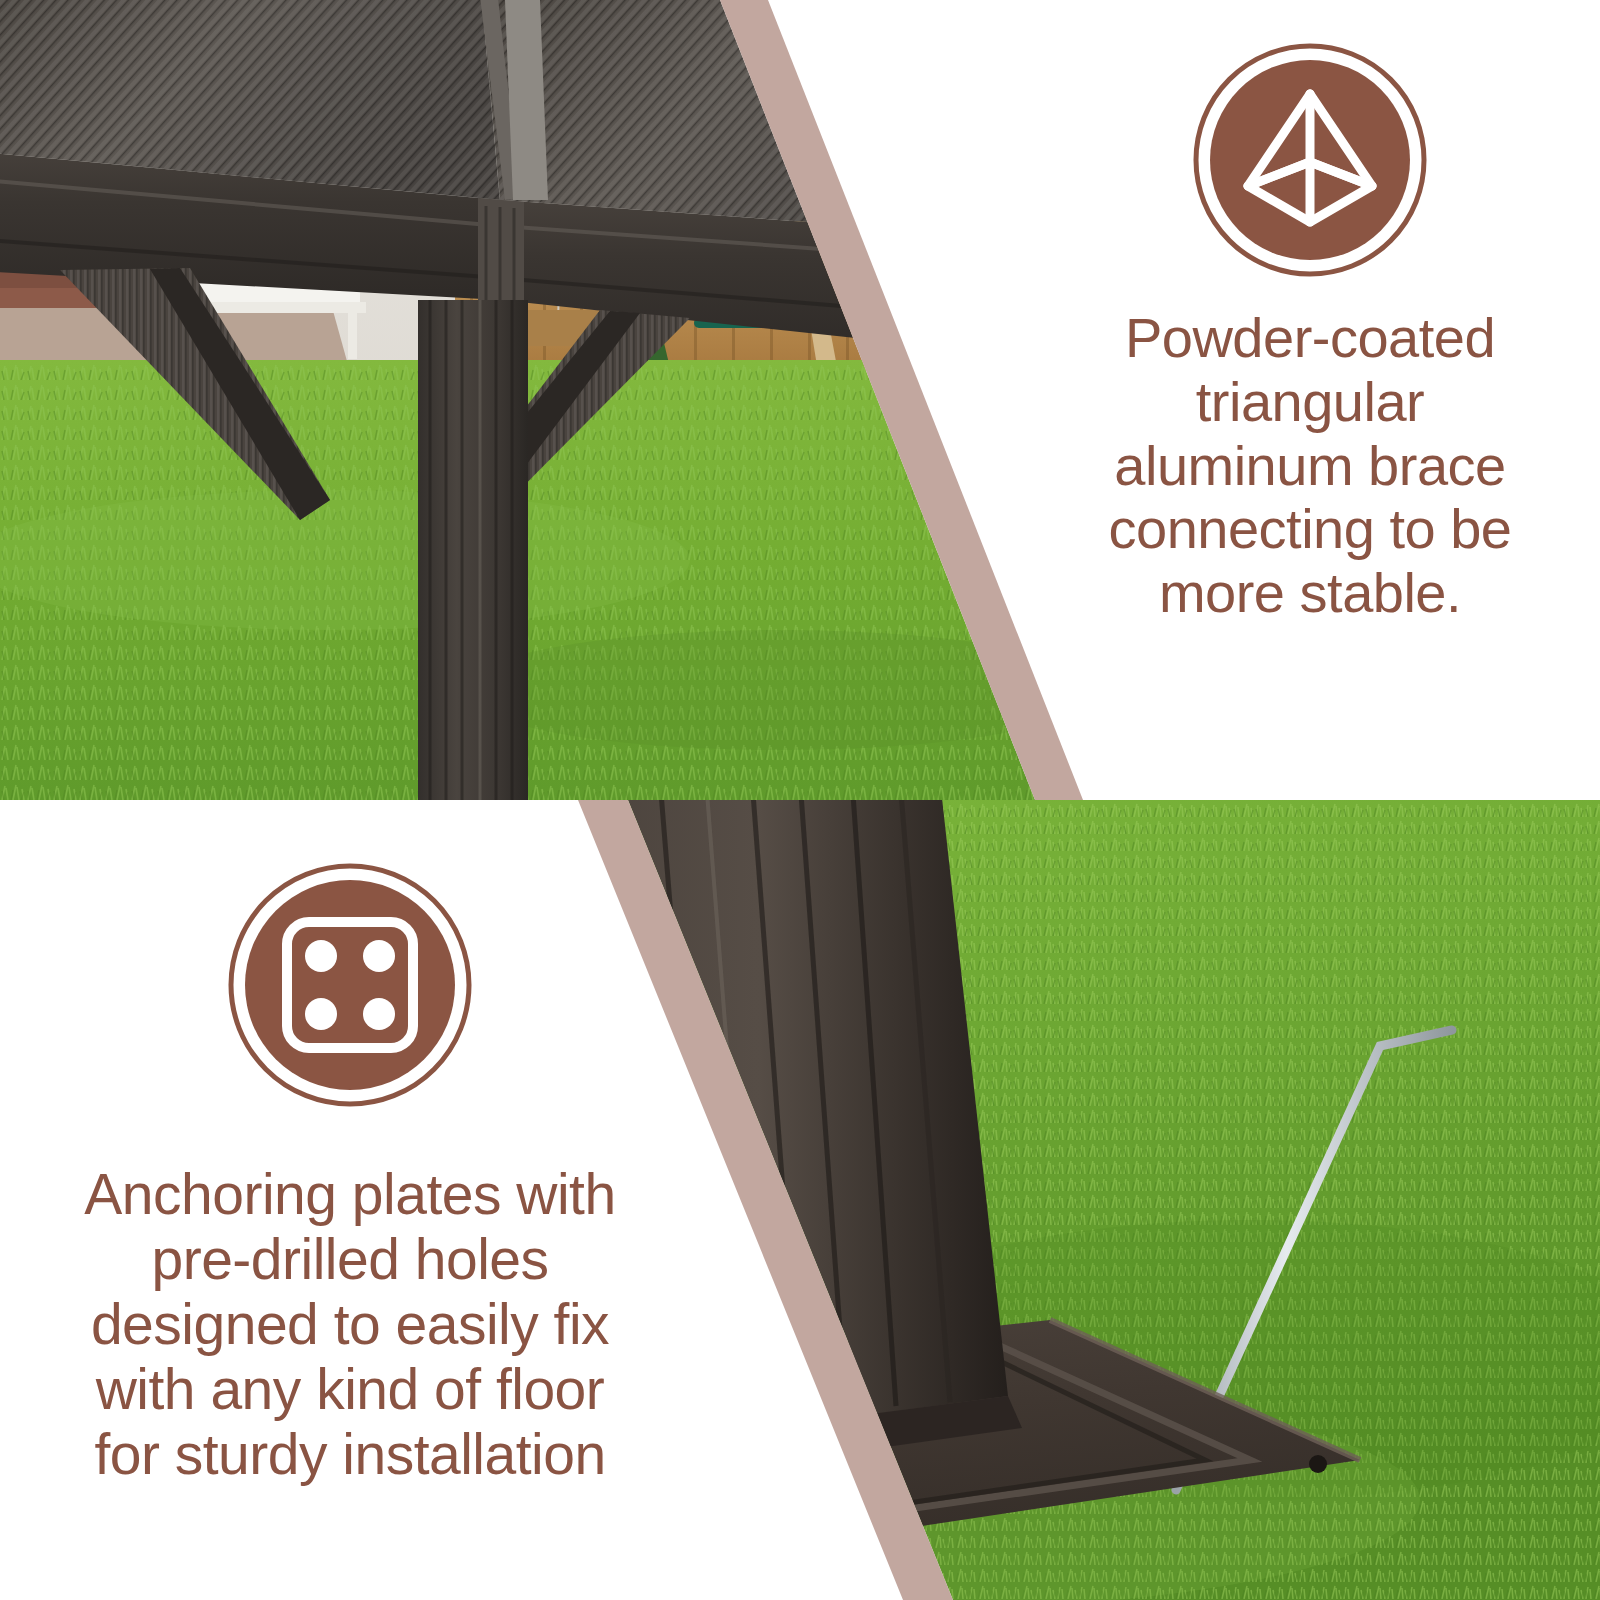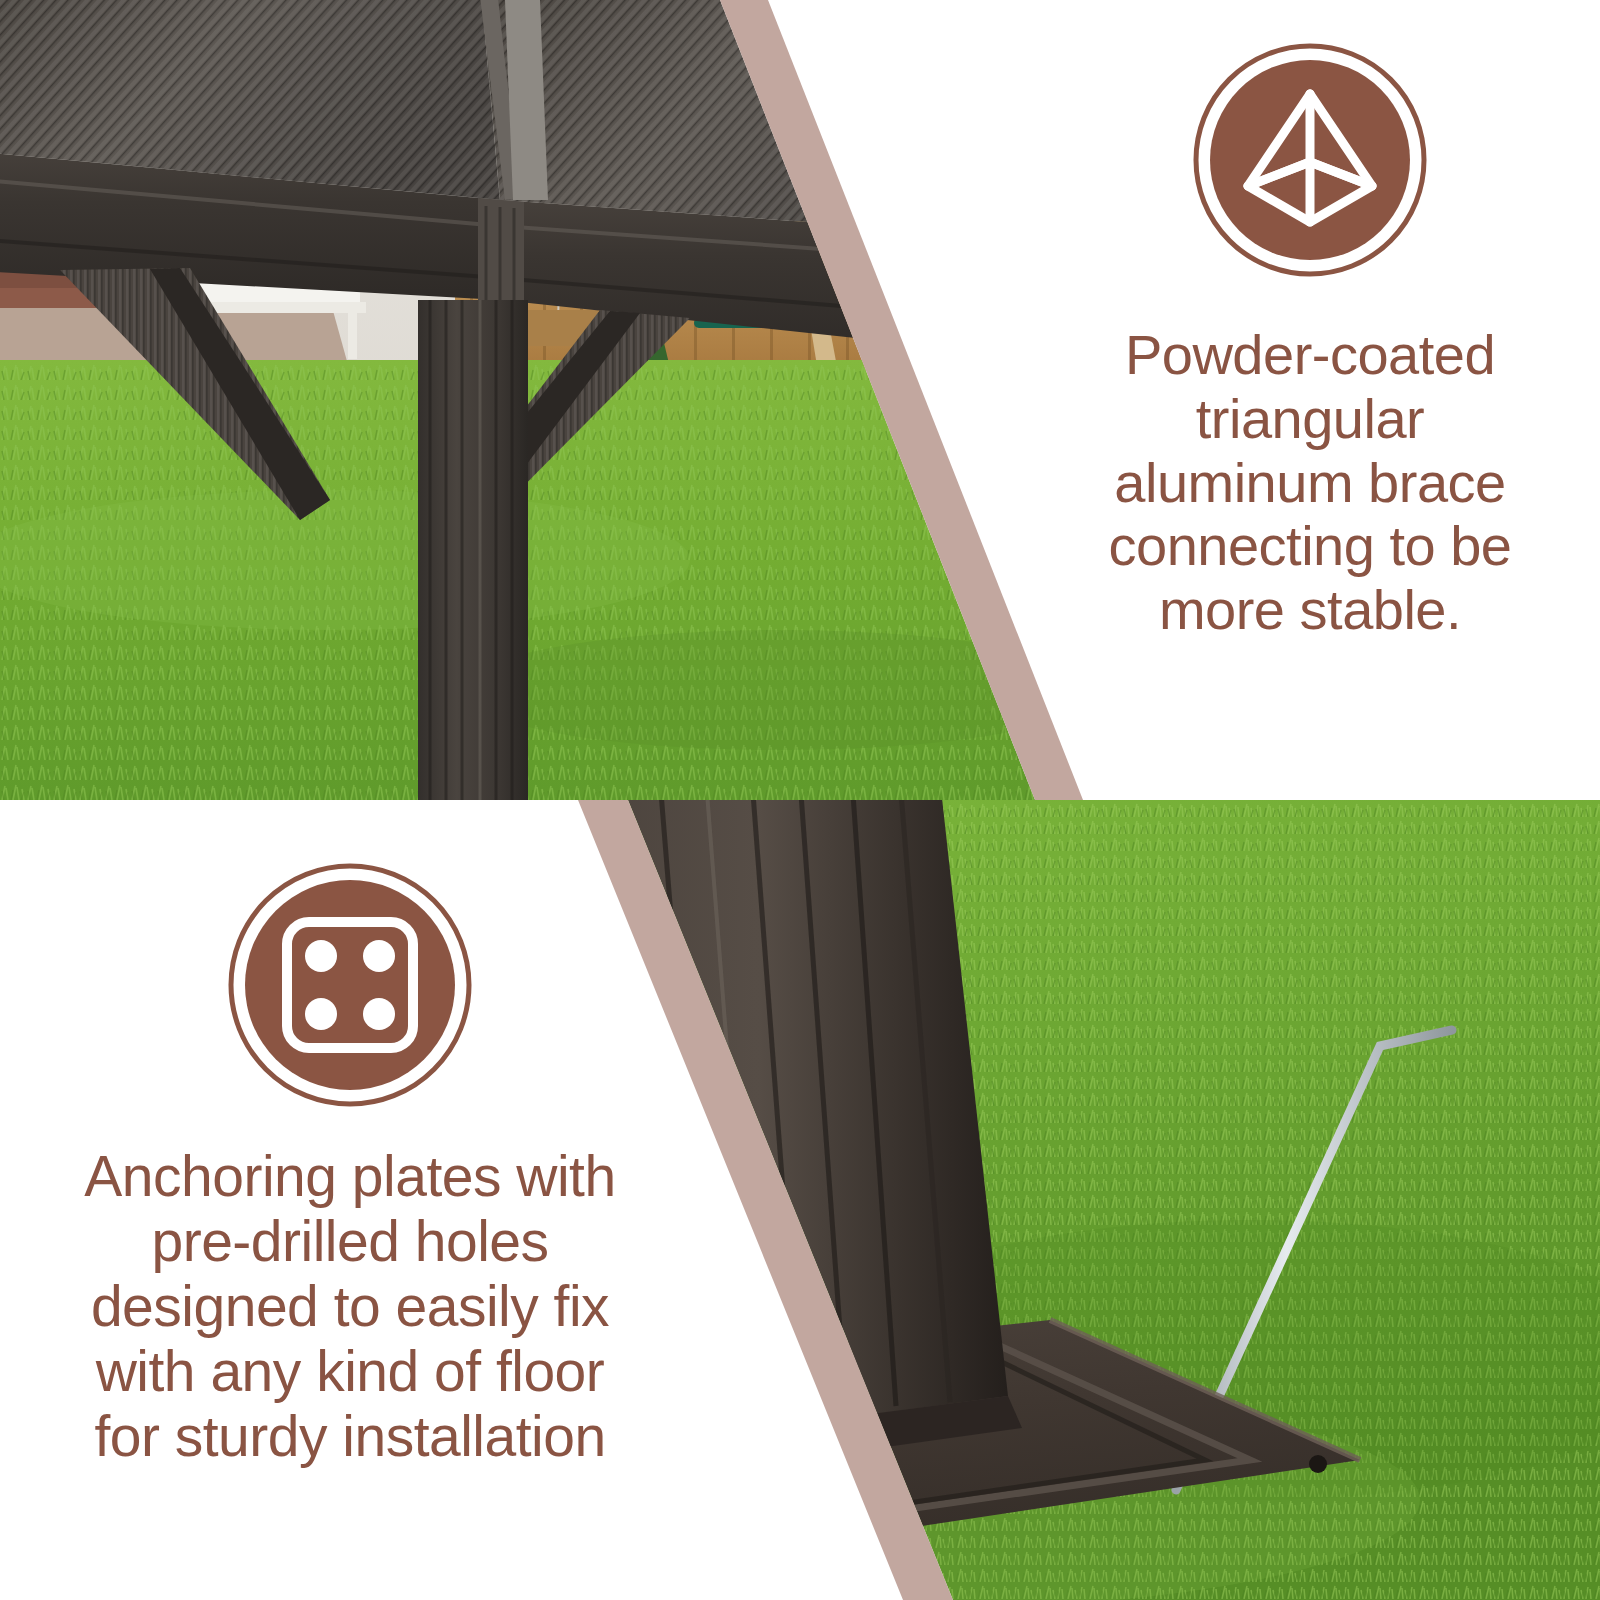--- a/index.html
+++ b/index.html
@@ -67,22 +67,22 @@
 
   .feature-text{
     color:#8a5443;
     font-family:"Liberation Sans", sans-serif;
     font-weight:400;
     text-align:center;
     line-height:1.14;
     letter-spacing:-0.5px;
     white-space:pre-line;
   }
-  .panel-top .feature-text{ font-size:56px; margin-top:43px; width:560px;}
-  .panel-bottom .feature-text{ font-size:57px; margin-top:34px; width:680px;}
+  .panel-top .feature-text{ font-size:56px; margin-top:26px; width:560px;}
+  .panel-bottom .feature-text{ font-size:57px; margin-top:52px; width:680px;}
 
   
   .badge{ position:relative; width:240px; height:240px; flex:0 0 auto; }
   .badge svg{ display:block; width:240px; height:240px; }
   .panel-bottom .badge{ width:250px; height:250px; }
   .panel-bottom .badge svg{ width:250px; height:250px; }
 </style>
 </head>
 <body>
 

